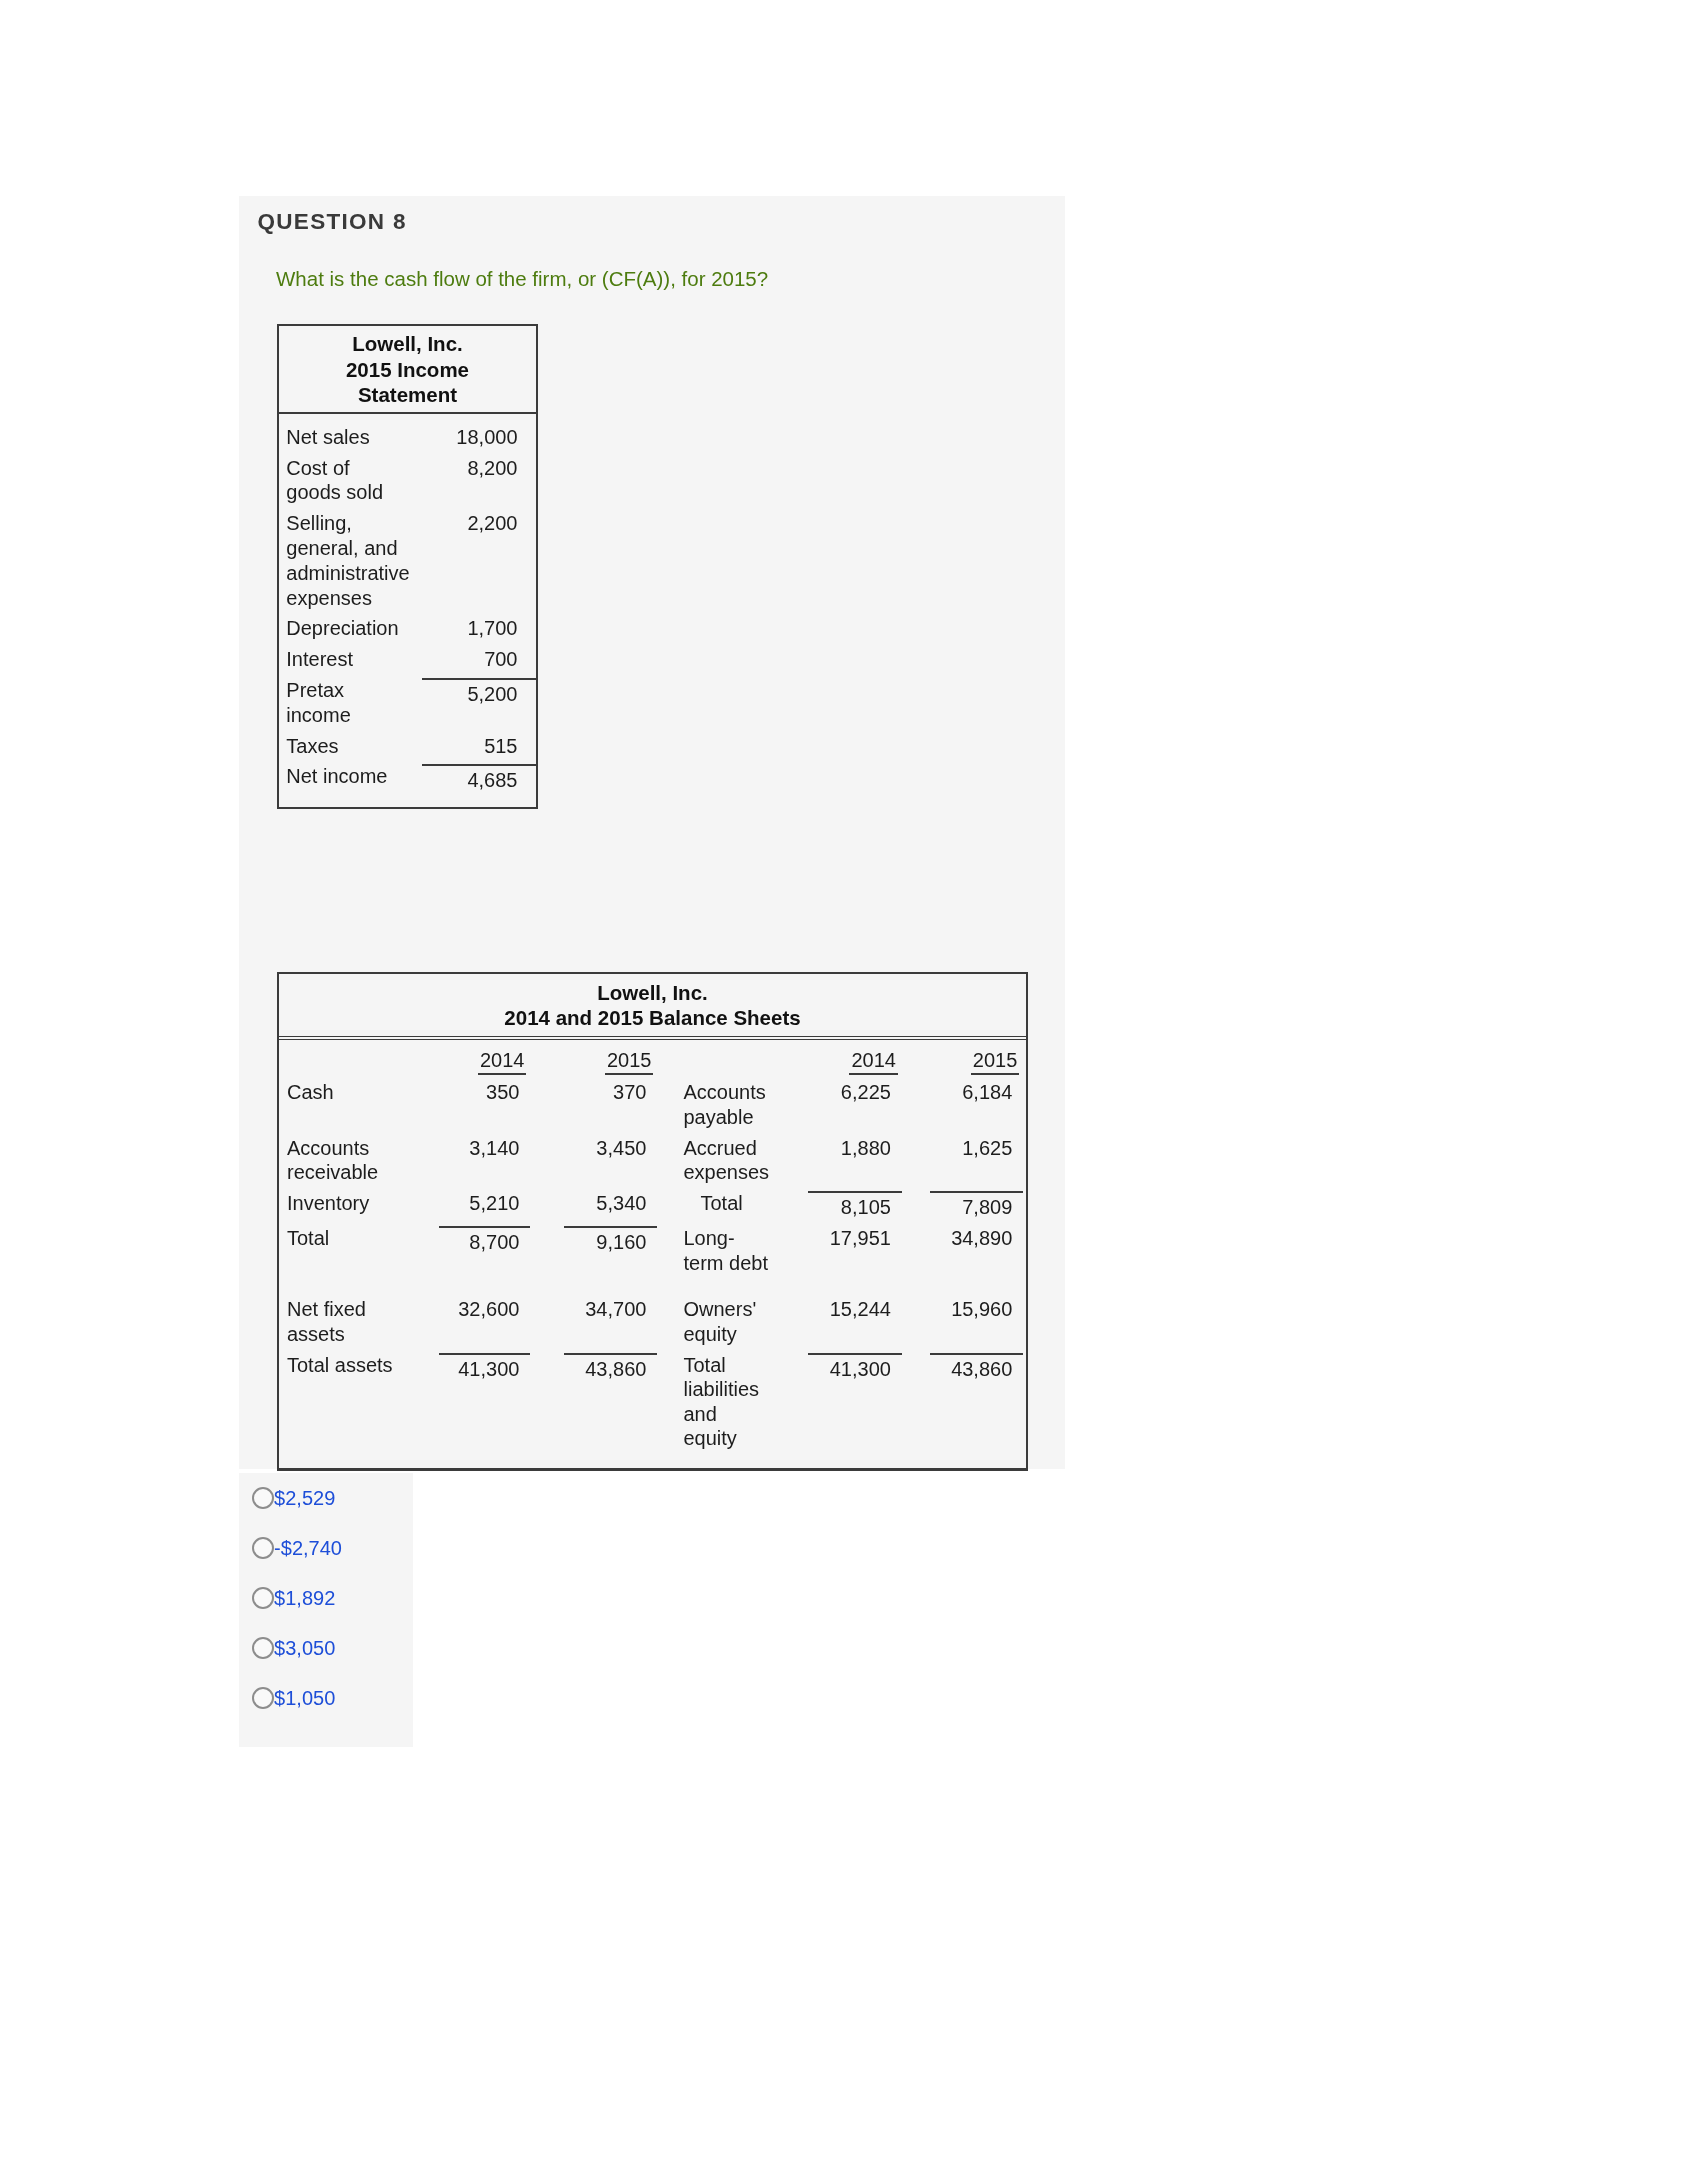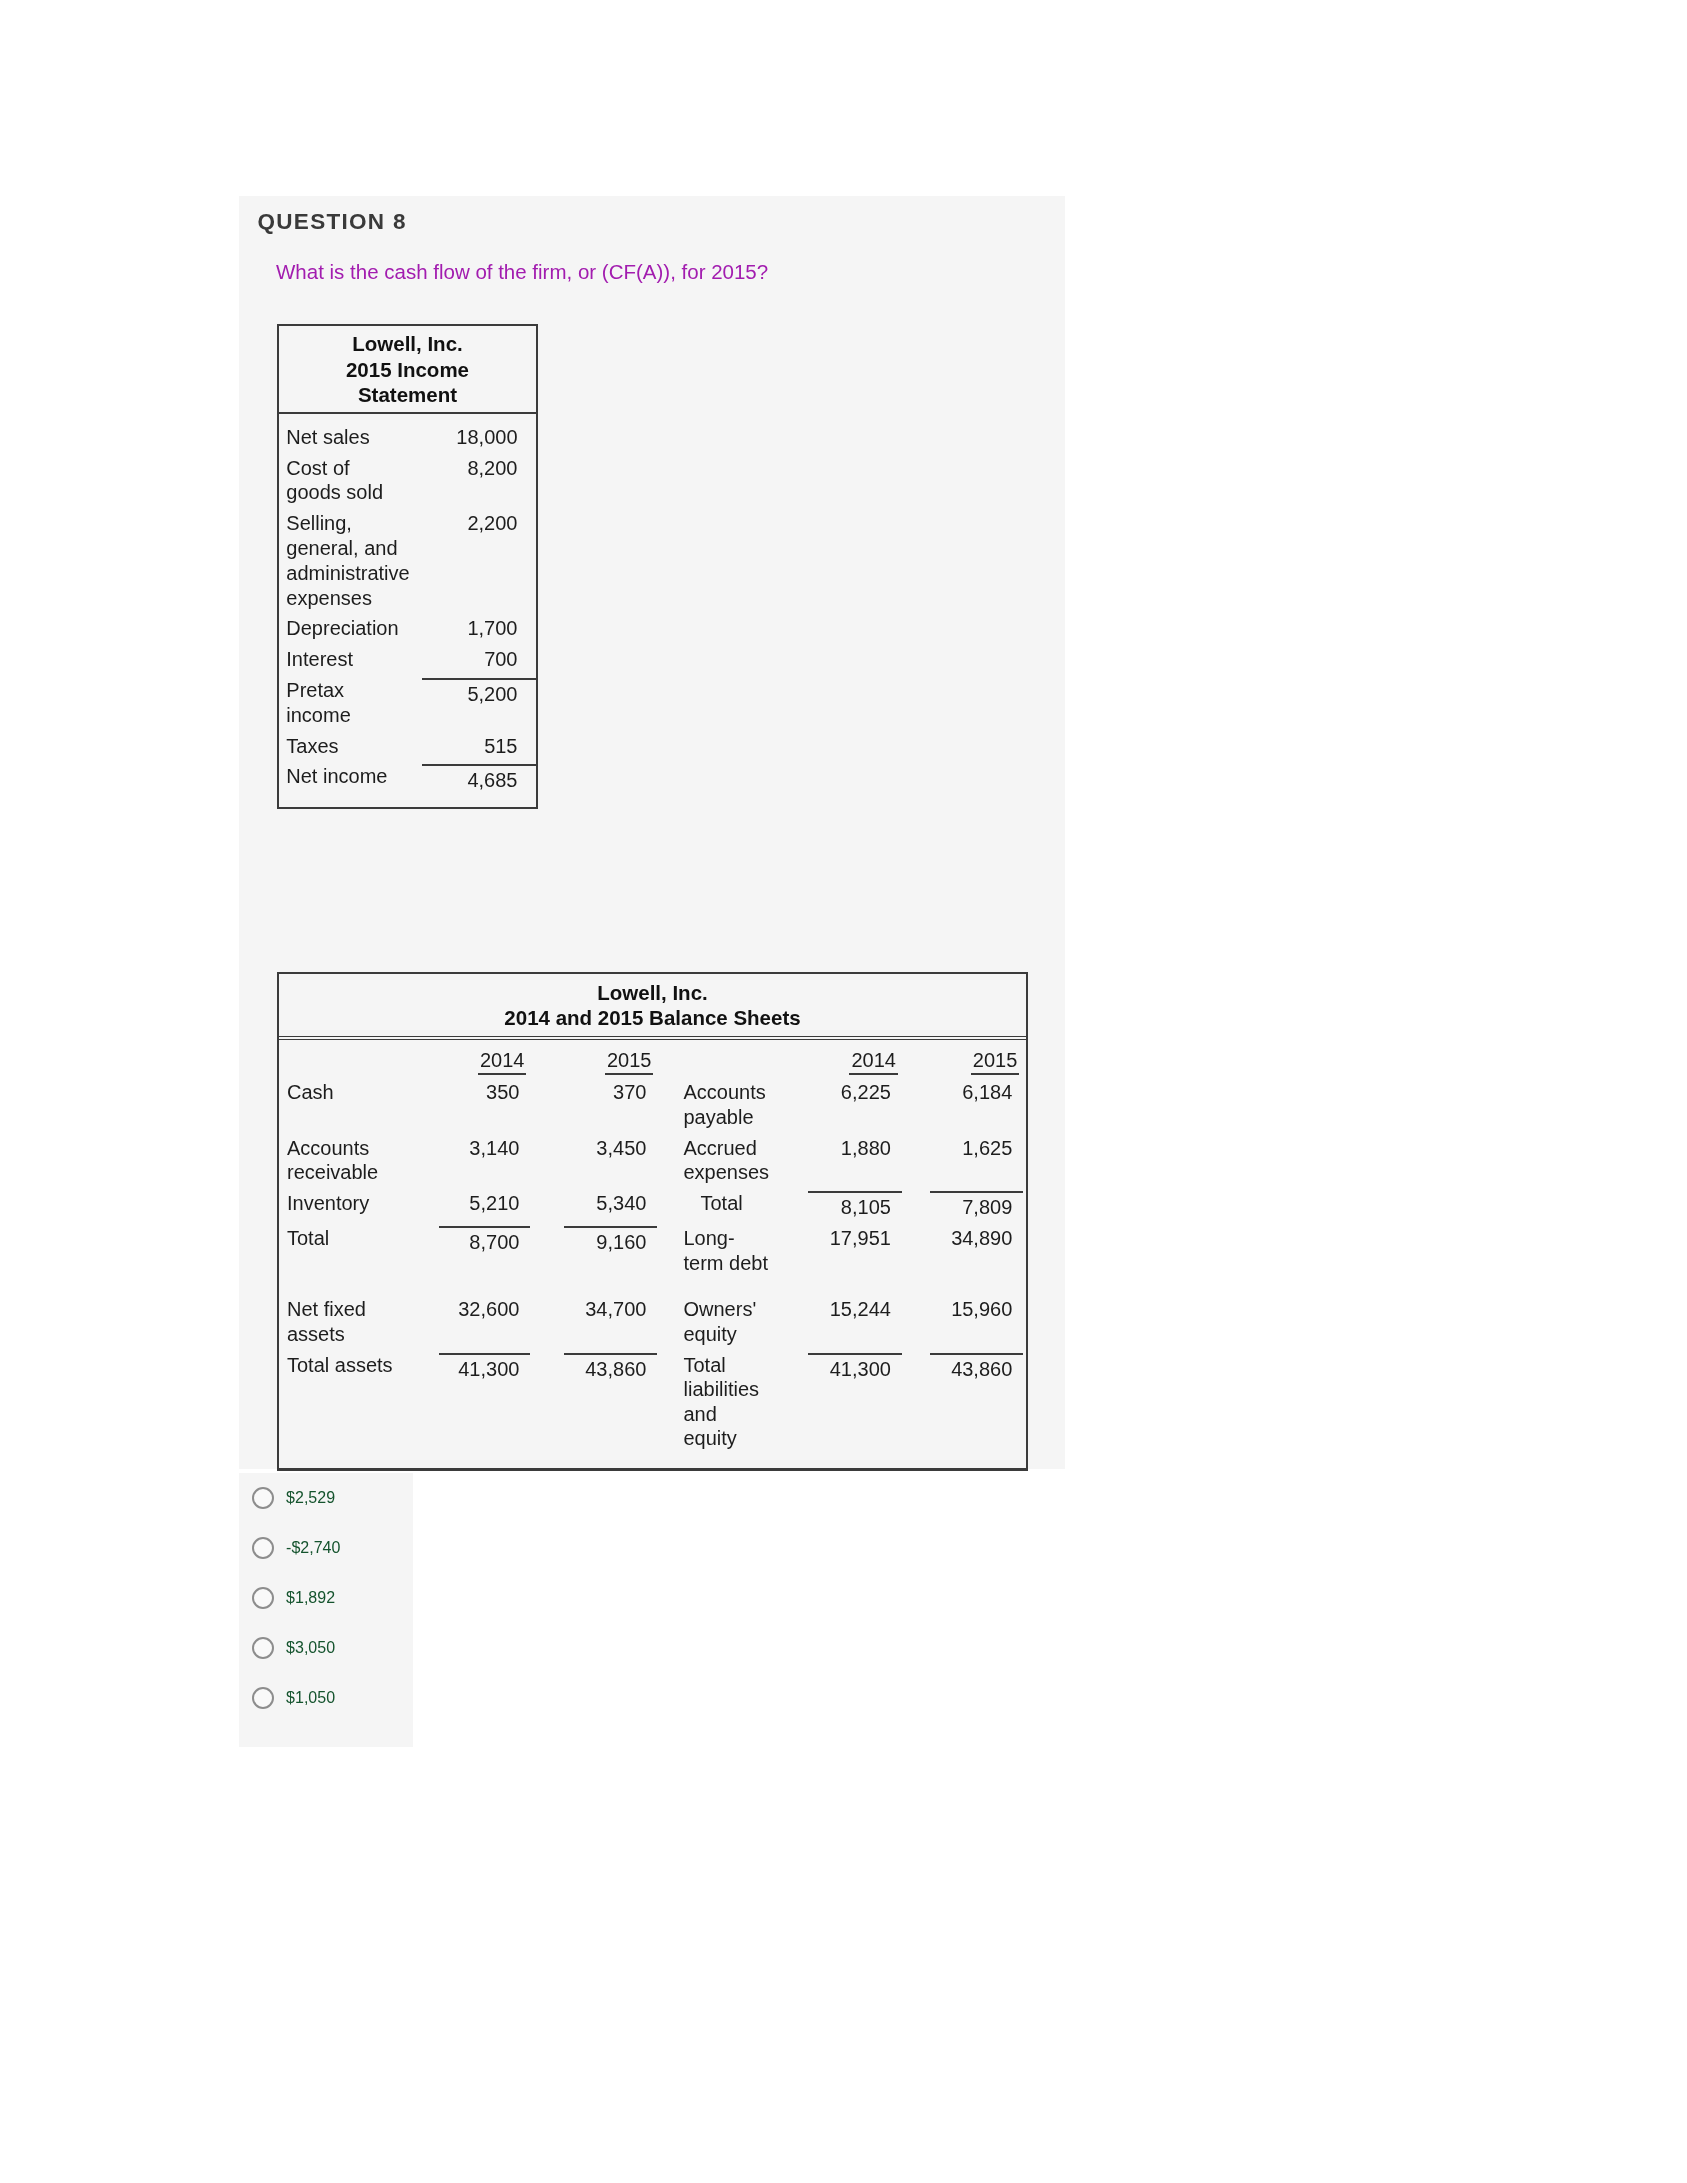--- a/index.html
+++ b/index.html
@@ -20,22 +20,22 @@
     position: absolute; left: 239px; top: 1473px;
     width: 174px; height: 274px;
     background: #f5f5f5;
   }
   .q-heading {
     position: absolute; left: 18.5px; top: 13.2px;
     font-size: 22.5px; font-weight: bold; letter-spacing: 1.3px;
     color: #3a3a3a;
   }
   .q-text {
-    position: absolute; left: 37px; top: 64px;
-    font-size: 20.5px; color: #a21caf;
+    position: absolute; left: 37px; top: 71px;
+    font-size: 20.5px; color: #4d7c0f;
   }
   .pre { white-space: pre-line; }
 
   
   .is-table {
     position: absolute; left: 38px; top: 128px;
     width: 261px; box-sizing: border-box;
     border: 2px solid #3b3b3b;
     font-size: 20px; line-height: 1.24;
   }
@@ -90,21 +90,21 @@
   .option-row {
     display: flex; align-items: center;
     height: 50px; padding-left: 12.6px;
   }
   .radio {
     width: 18.5px; height: 18.5px; border-radius: 50%;
     border: 2px solid #8d8d8d; background: #f9f9f9;
     flex: 0 0 auto; cursor: pointer;
   }
   .option-label {
-    margin-left: 12px; font-size: 16px; color: #14532d;
+    font-size: 20px; color: #1d4ed8;
   }
 </style>
 </head>
 <body>
 
 <div class="main-panel">
   <div class="q-heading">QUESTION 8</div>
   <div class="q-text">What is the cash flow of the firm, or (CF(A)), for 2015?</div>
 
   <div class="is-table">

